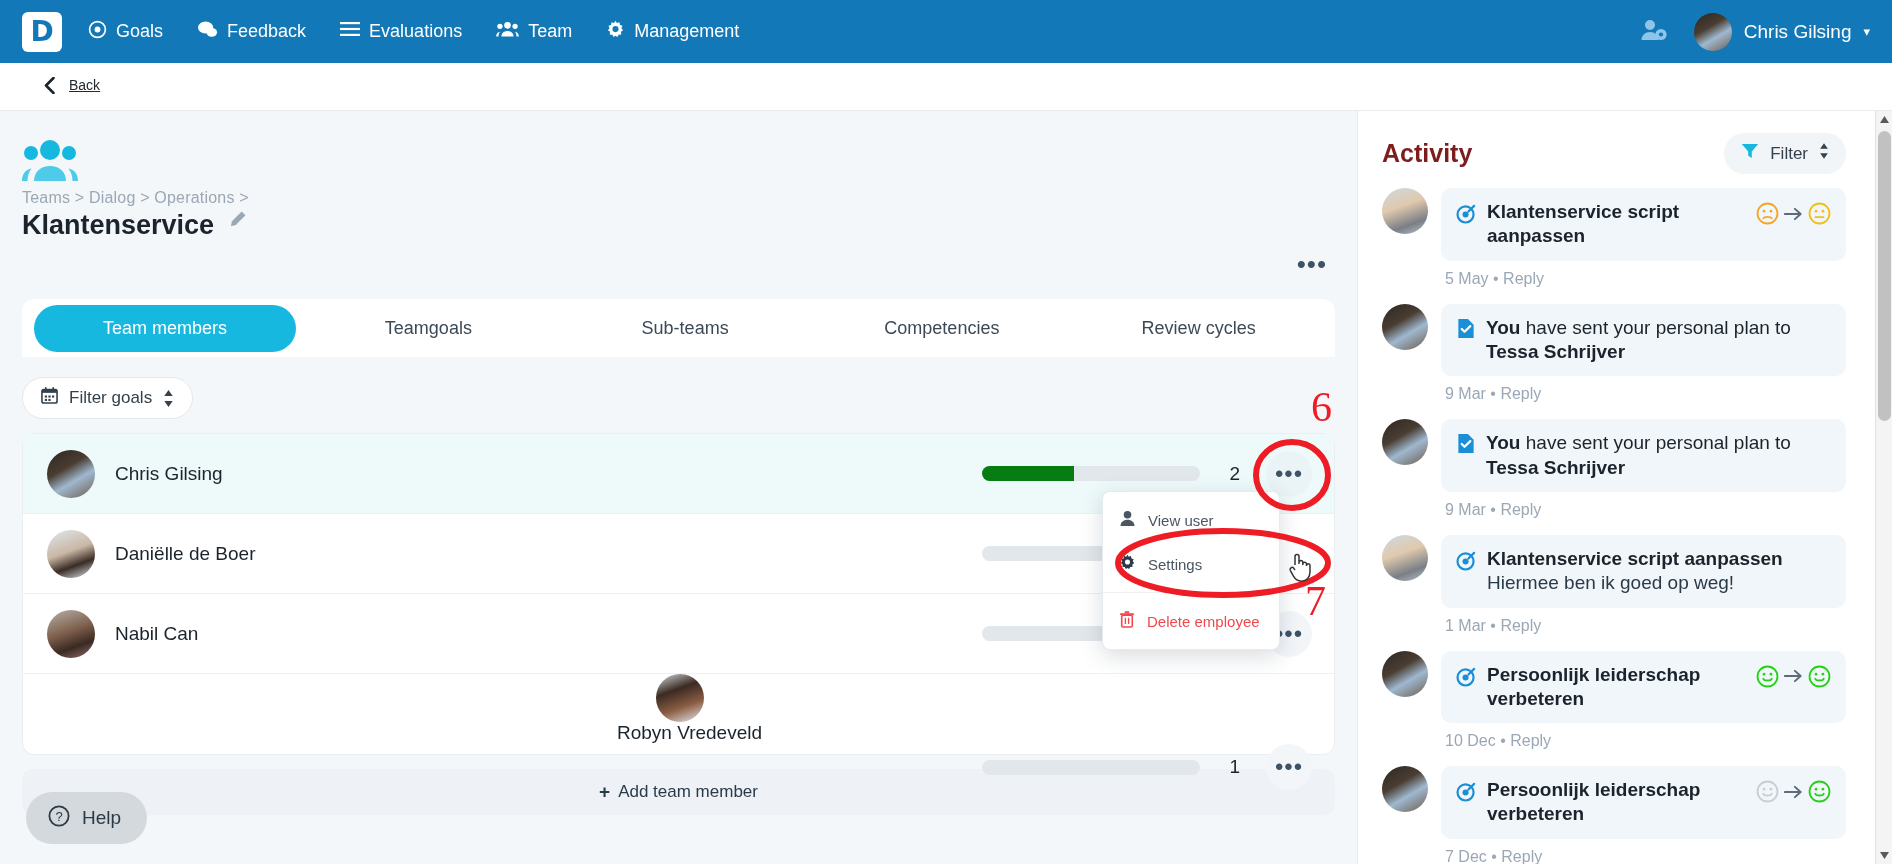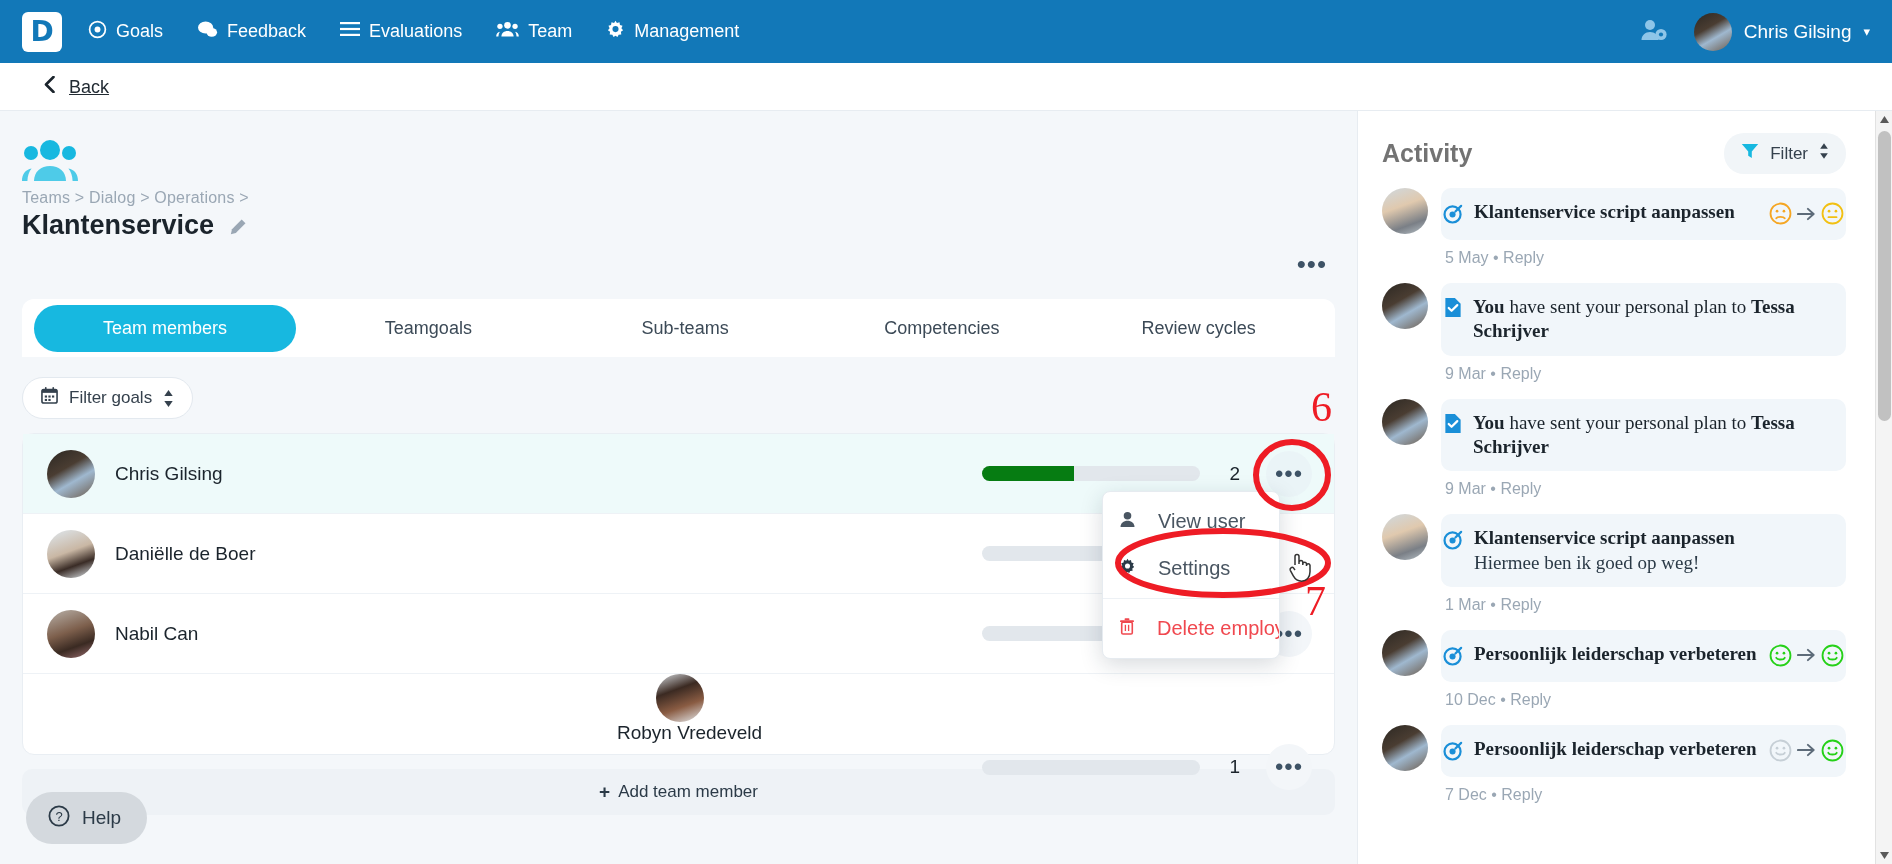--- a/index.html
+++ b/index.html
@@ -41,35 +41,35 @@
   .avatar.a-michael { background: linear-gradient(160deg,#cfd9e0 0%,#e0c9ae 40%,#7a7f86 75%,#b9c3c9 100%); }
   .avatar.a-nabil { background: linear-gradient(160deg,#b9b2aa 0%,#7d5f4c 45%,#3a2a22 72%,#9c6f72 100%); }
   .avatar.a-robyn { background: linear-gradient(160deg,#d8dde2 0%,#3b2a22 35%,#8a5c43 65%,#e8edf1 100%); }
 
   
   .backbar {
     height: 48px; background: #ffffff; display: flex; align-items: center;
     padding-left: 44px; flex: 0 0 48px; border-bottom: 1px solid #e7ecf1;
     position: relative; z-index: 30;
   }
-  .back-btn { display: flex; align-items: flex-end; gap: 14px; font-size: 18px; color: #222b33; cursor: pointer; text-decoration: underline; }
+  .back-btn { display: flex; align-items: flex-start; gap: 14px; font-size: 14px; color: #222b33; cursor: pointer; text-decoration: underline; }
 
   
   .body-wrap { flex: 1 1 auto; display: flex; min-height: 0; position: relative; }
 
   
   .main {
     width: 1357px; flex: 0 0 1357px; background: #f4f7fa;
     position: relative; overflow: hidden;
   }
   .team-header { padding: 22px 0 0 0; }
   .team-head-row { display: flex; align-items: flex-start; padding: 0 30px 0 22px; flex-direction: column; }
   .team-icon { margin-right: 16px; margin-top: 6px; flex: 0 0 auto; }
   .breadcrumb { font-size: 16px; color: #9aa7b4; letter-spacing: .2px; padding-top: 2px; }
-  .team-title-row { display: flex; align-items: flex-end; gap: 14px; margin-top: 3px; }
+  .team-title-row { display: flex; align-items: flex-start; gap: 14px; margin-top: 3px; }
   .team-title { font-size: 27px; font-weight: bold; color: #1b242c; }
   .dots-btn {
     margin-left: auto; color: #3e5366; font-size: 26px; letter-spacing: 1px;
     cursor: pointer; line-height: 1; padding-top: 10px;
   }
 
   
   .tabs {
     margin: 22px 22px 0 22px; background: #fff; border-radius: 12px 12px 0 0;
     display: flex; align-items: center; height: 58px; padding: 0 8px;
@@ -134,51 +134,51 @@
   }
 
   
   .dropdown {
     position: absolute; left: 1102px; top: 380px; width: 178px;
     background: #fff; border-radius: 8px; border: 1px solid #e6ebf0;
     box-shadow: 0 6px 22px rgba(25,40,60,.17); z-index: 25; overflow: hidden;
     padding: 6px 0;
   }
   .dd-item {
-    display: flex; align-items: center; gap: 22px; padding: 12px 16px;
-    font-size: 20px; color: #4a5662; cursor: pointer; white-space: nowrap;
+    display: flex; align-items: center; gap: 12px; padding: 12px 16px;
+    font-size: 15px; color: #4a5662; cursor: pointer; white-space: nowrap;
   }
   .dd-item.hl { background: #ecf8fc; color: #17b8e0; }
   .dd-item.danger { color: #f0484f; }
   .dd-sep { height: 1px; background: #edf1f5; margin: 6px 0; }
 
   
   .anno { position: absolute; z-index: 60; pointer-events: none; }
   .anno-num { color: #ee1c25; font-size: 42px; font-family: "Liberation Serif", serif; }
 
   
   .activity {
     flex: 1 1 auto; background: #fff; border-left: 1px solid #e7ecf1;
     position: relative; overflow: hidden; padding: 0 0 0 0;
   }
   .act-head {
     display: flex; align-items: center; padding: 22px 46px 14px 24px;
   }
-  .act-title { font-size: 25px; font-weight: bold; color: #737373; }
+  .act-title { font-size: 25px; font-weight: bold; color: #7f1d1d; }
   .filter-pill {
     margin-left: auto; background: #f1f5f8; border-radius: 20px;
     display: flex; align-items: center; gap: 11px; padding: 9px 17px;
     font-size: 17px; color: #35414d; cursor: pointer;
   }
   .act-list { padding: 0 46px 0 24px; }
   .act-item { display: flex; gap: 13px; margin-bottom: 4px; }
   .act-body { flex: 1 1 auto; min-width: 0; }
   .bubble {
-    background: #f1f6fa; border-radius: 10px; padding: 12px 2px;
-    display: flex; align-items: flex-start; gap: 10px; font-family: Liberation Serif, serif;
+    background: #f1f6fa; border-radius: 10px; padding: 12px 15px;
+    display: flex; align-items: flex-start; gap: 10px;
   }
   .bubble-text { flex: 1 1 auto; font-size: 19px; line-height: 1.28; color: #1b242c; }
   .bubble-text b { font-weight: bold; }
   .bubble-text .sub { display: block; font-weight: normal; color: #2b3a47; }
   .moods { display: flex; align-items: center; gap: 5px; flex: 0 0 auto; padding-top: 2px; }
   .act-meta { font-size: 16px; color: #9aa7b4; padding: 9px 0 12px 4px; }
   .act-meta .reply { color: #9aa7b4; cursor: pointer; }
 
   
   .scrollbar {

